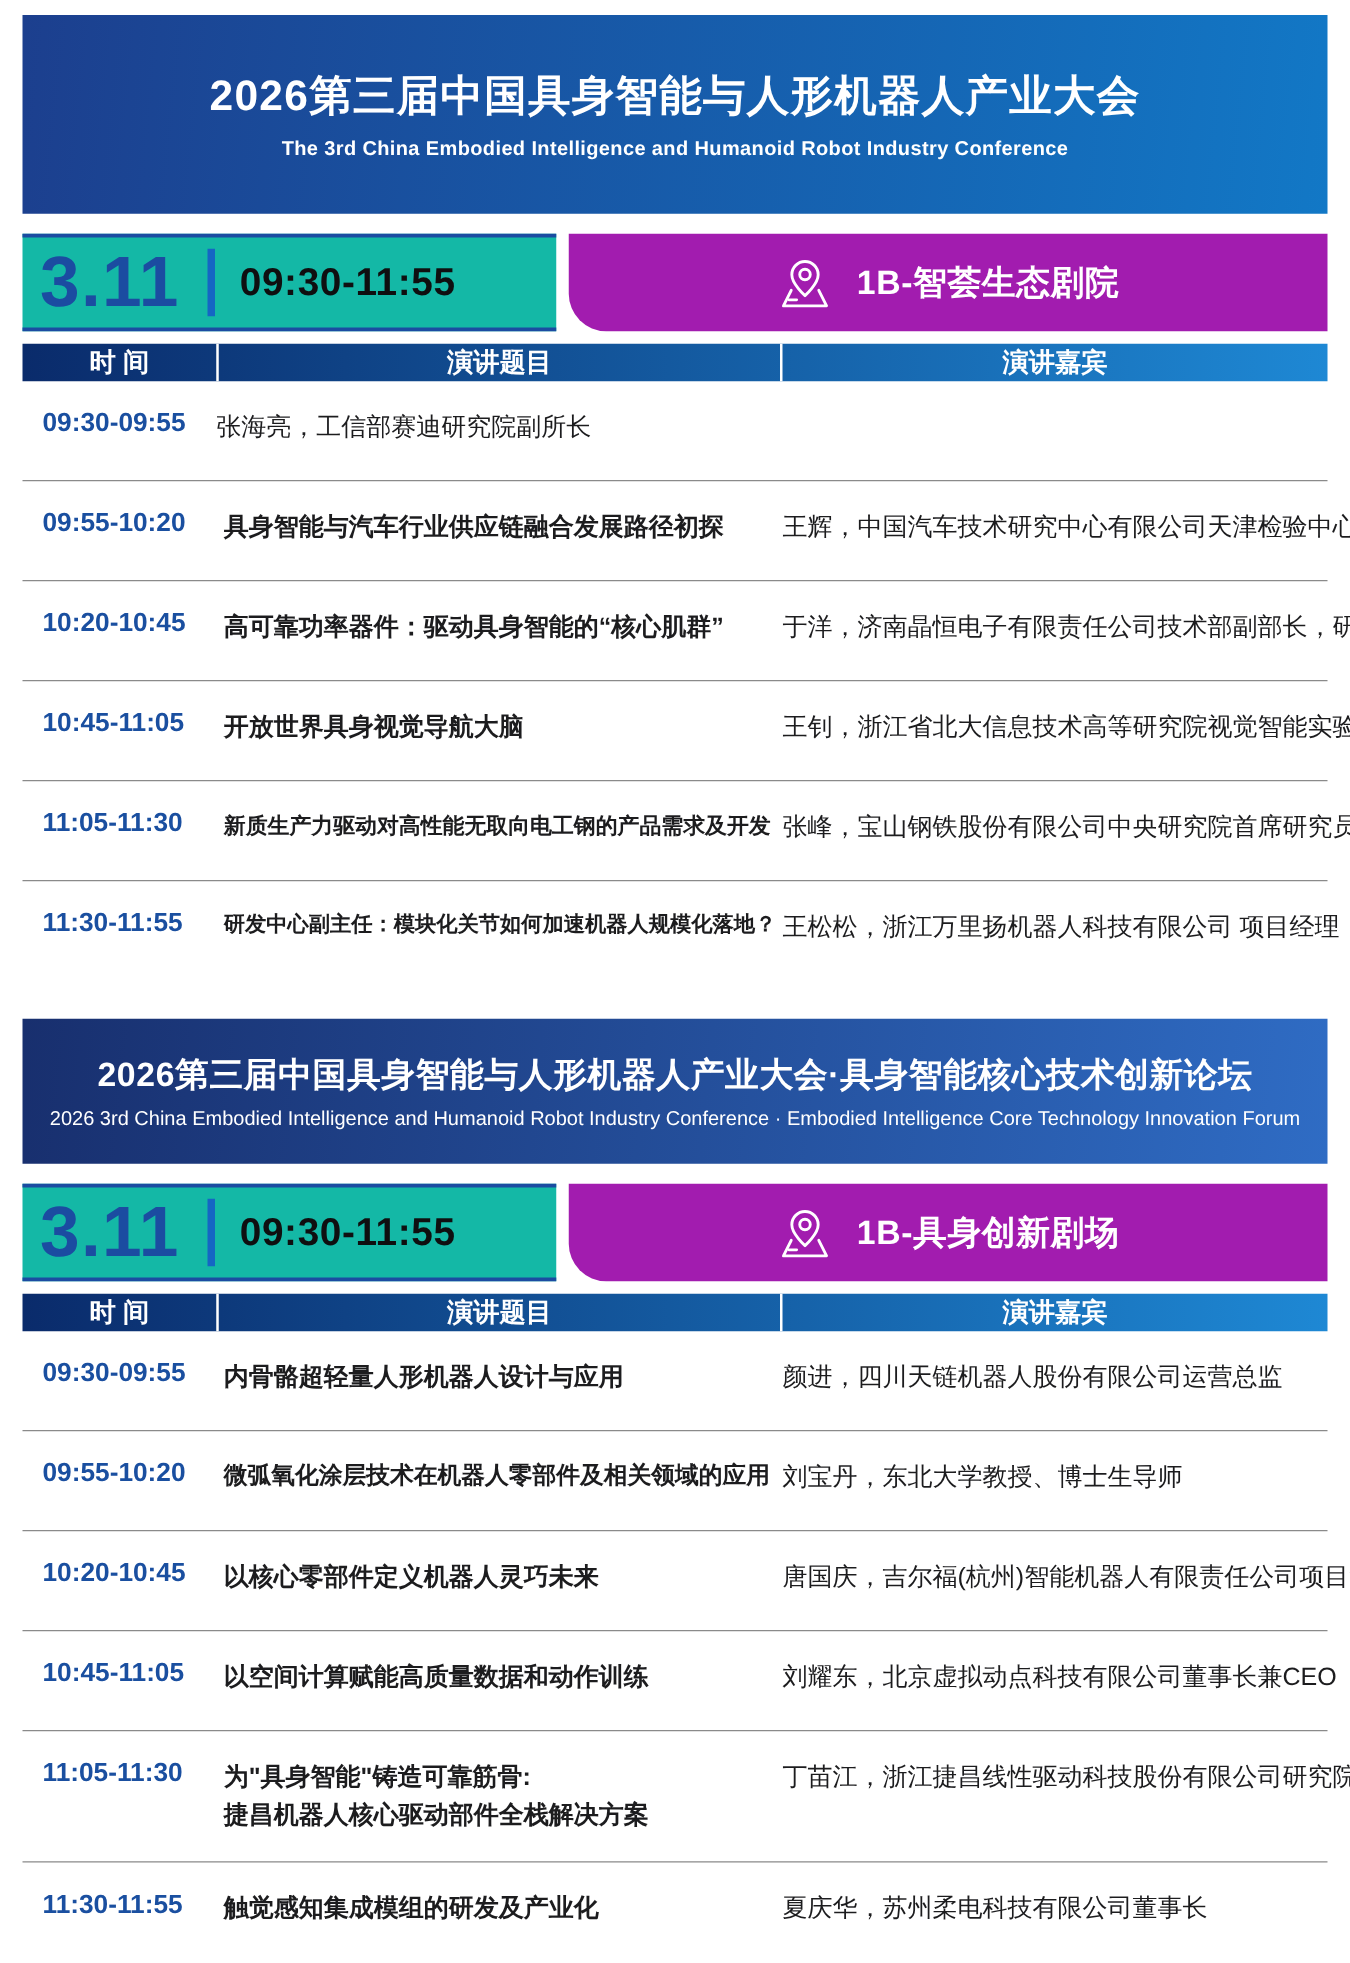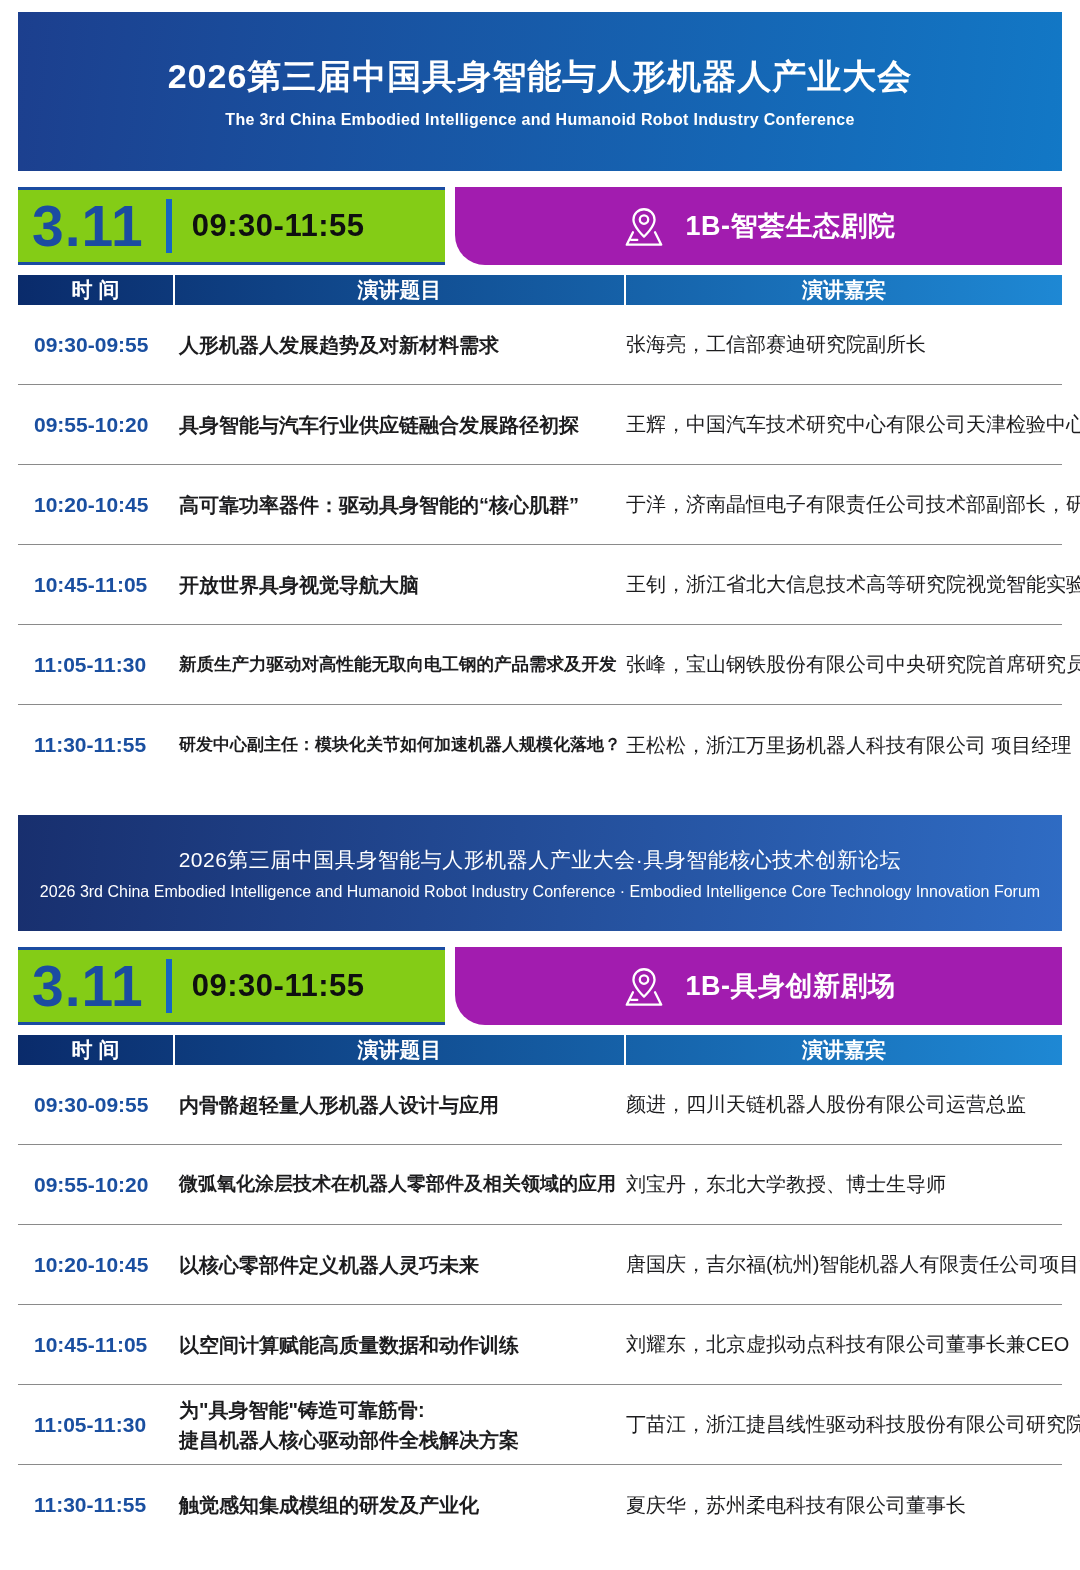--- a/index.html
+++ b/index.html
@@ -5,44 +5,44 @@
   html,body{margin:0;padding:0;background:#ffffff;}
   body{width:1080px;min-height:1570px;font-family:"Liberation Sans",sans-serif;color:#1c1c1e;}
   .page{padding:12px 18px 36px;box-sizing:border-box;}
 
   
   .banner{color:#fff;text-align:center;display:flex;flex-direction:column;justify-content:center;}
   .banner-main{height:159px;background:linear-gradient(96deg,#1c3f8e 0%,#1278c6 100%);}
   .banner-main .cn{font-size:34px;font-weight:bold;letter-spacing:1px;}
   .banner-main .en{font-size:16px;font-weight:600;margin-top:11px;letter-spacing:.3px;}
   .banner-forum{height:116px;background:linear-gradient(96deg,#182f6e 0%,#2f6cc4 100%);margin-top:30px;}
-  .banner-forum .cn{font-size:21px;font-weight:normal;letter-spacing:.5px;}
+  .banner-forum .cn{font-size:27px;font-weight:bold;letter-spacing:.5px;}
   .banner-forum .en{font-size:16px;font-weight:400;margin-top:9px;}
 
   
   .session{display:flex;align-items:stretch;margin-top:16px;height:78px;}
   .session-left{width:427px;box-sizing:border-box;border-top:3px solid #1b4ca1;border-bottom:3px solid #1b4ca1;
-    display:flex;align-items:center;padding-left:14px;background:#84cc16;}
+    display:flex;align-items:center;padding-left:14px;background:#14b8a6;}
   .date{font-size:57px;font-weight:bold;color:#1b4ca1;letter-spacing:1px;line-height:1;}
   .vbar{width:6px;height:54px;background:#1566c4;margin:0 20px 0 22px;}
   .time-range{font-size:31px;font-weight:bold;color:#0f0f10;letter-spacing:.5px;}
   .venue{flex:1;margin-left:10px;background:#a21caf;border-bottom-left-radius:30px;
     display:flex;align-items:center;justify-content:center;gap:18px;color:#fff;}
   .venue-name{font-size:27px;font-weight:bold;letter-spacing:.5px;}
   .pin{width:46px;height:46px;flex:0 0 auto;}
 
   
   .thead{display:flex;margin-top:10px;height:30px;background:linear-gradient(90deg,#0a2b6b 0%,#1e88d4 100%);
     color:#fff;font-size:21px;font-weight:bold;}
   .th{display:flex;align-items:center;justify-content:center;box-sizing:border-box;}
   .th-time{width:155px;}
   .th-topic{width:453px;border-left:2px solid #fff;border-right:2px solid #fff;}
   .th-speaker{flex:1;}
 
-  .row{display:flex;align-items:center;min-height:80px;border-bottom:1.5px solid #8a8a8a;padding:9px 0;box-sizing:border-box;}
+  .row{display:flex;align-items:flex-start;min-height:80px;border-bottom:1.5px solid #8a8a8a;padding:22px 0;box-sizing:border-box;}
   .tbody .row:last-child{border-bottom:none;}
   .c-time{width:155px;box-sizing:border-box;padding-left:16px;color:#1a4fa0;font-weight:bold;font-size:21px;white-space:nowrap;flex:0 0 auto;}
   .c-topic{width:453px;box-sizing:border-box;padding:0 14px 0 6px;font-size:20px;font-weight:600;line-height:1.5;white-space:pre-line;flex:0 0 auto;}
   .c-speaker{flex:1;box-sizing:border-box;padding-right:4px;font-size:20px;font-weight:500;line-height:1.55;}
 </style>
 </head>
 <body>
 
 <div class="page">
 
@@ -70,21 +70,20 @@
 
   <div class="thead">
     <div class="th th-time">时 间</div>
     <div class="th th-topic">演讲题目</div>
     <div class="th th-speaker">演讲嘉宾</div>
   </div>
 
   <div class="tbody">
     <div class="row">
       <div class="c-time">09:30-09:55</div>
-      <div class="c-topic fit" style="white-space: nowrap;">人形机器人发展趋势及对新材料需求</div>
       <div class="c-speaker fit" style="white-space: nowrap;">张海亮，工信部赛迪研究院副所长</div>
     </div>
     <div class="row">
       <div class="c-time">09:55-10:20</div>
       <div class="c-topic fit" style="white-space: nowrap;">具身智能与汽车行业供应链融合发展路径初探</div>
       <div class="c-speaker fit" style="white-space: nowrap;">王辉，中国汽车技术研究中心有限公司天津检验中心创新发展中心高级工程师</div>
     </div>
     <div class="row">
       <div class="c-time">10:20-10:45</div>
       <div class="c-topic fit" style="white-space: nowrap;">高可靠功率器件：驱动具身智能的“核心肌群”</div>

